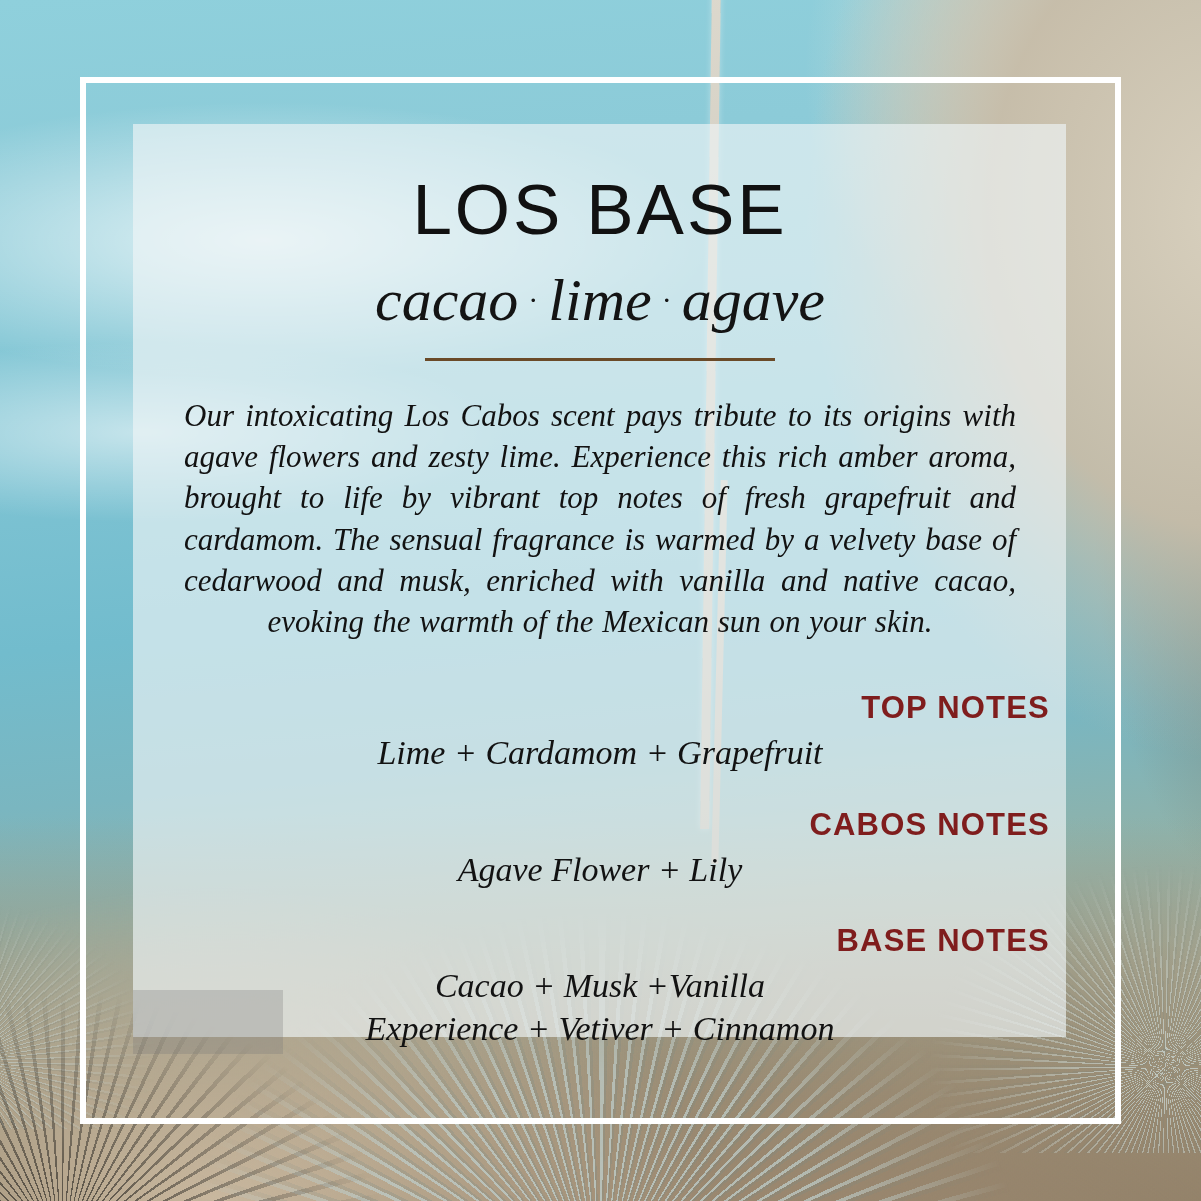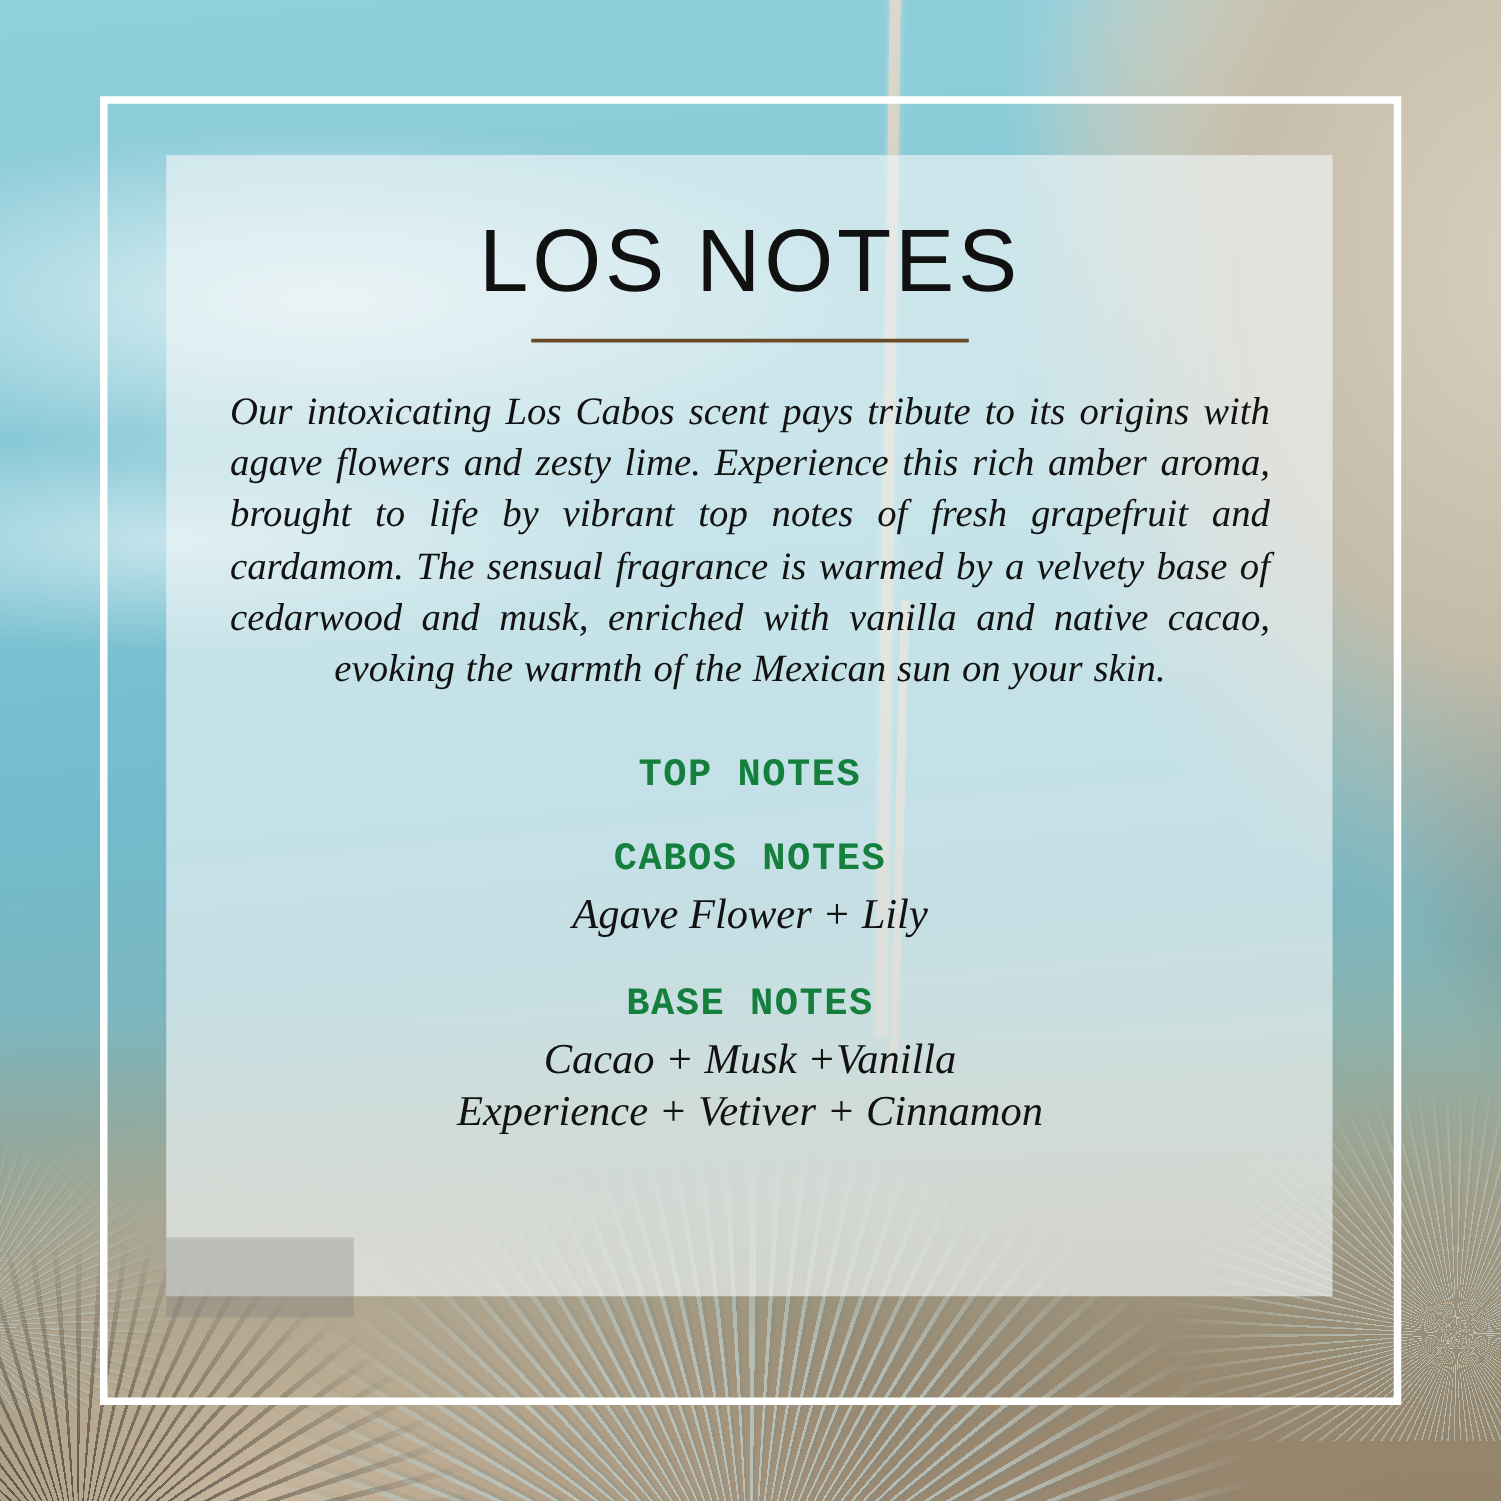--- a/index.html
+++ b/index.html
@@ -213,26 +213,27 @@
     -moz-text-align-last: center;
     word-spacing: 1px;
   }
 
   .notes {
     margin-top: 48px;
   }
   .note-group { margin-bottom: 32px; }
   .note-group:last-child { margin-bottom: 15px; }
   .note-head {
-    font-family: Liberation Mono, monospace;
+    font-family: Liberation Sans, sans-serif;
     font-weight: 700;
     font-size: 31px;
     letter-spacing: 1.2px;
-    color: #15803d;
+    color: #7f1d1d;
     margin-bottom: 6px;
+    text-align: right;
   }
   .note-body {
     font-family: "Liberation Serif", serif;
     font-style: italic;
     font-size: 34px;
     line-height: 1.25;
     color: #121212;
   }
 </style>
 </head>
@@ -248,31 +249,35 @@
   <div class="stalk"></div>
   <div class="stalk-b"></div>
   <div class="bg-fronds"></div>
 
   <div class="panel"></div>
   <div class="panel-shadow"></div>
   <div class="frame"></div>
 
   <div class="content">
 
-    <h1 class="title">LOS NOTES</h1>
-
+    <h1 class="title">LOS BASE</h1>
+
+    <div class="subtitle">
+      <span>cacao</span><span class="dot">·</span><span>lime</span><span class="dot">·</span><span>agave</span>
+    </div>
 
     <div class="rule"></div>
 
     <p class="desc">Our intoxicating Los Cabos scent pays tribute to its origins with agave flowers and zesty lime. Experience this rich amber aroma, brought to life by vibrant top notes of fresh grapefruit and cardamom. The sensual fragrance is warmed by a velvety base of cedarwood and musk, enriched with vanilla and native cacao, evoking the warmth of the Mexican sun on your skin.</p>
 
     <div class="notes">
 
       <div class="note-group">
         <div class="note-head">TOP NOTES</div>
+        <div class="note-body">Lime + Cardamom + Grapefruit</div>
       </div>
 
       <div class="note-group">
         <div class="note-head">CABOS NOTES</div>
         <div class="note-body">Agave Flower + Lily</div>
       </div>
 
       <div class="note-group">
         <div class="note-head">BASE NOTES</div>
         <div class="note-body">Cacao + Musk +Vanilla</div>

